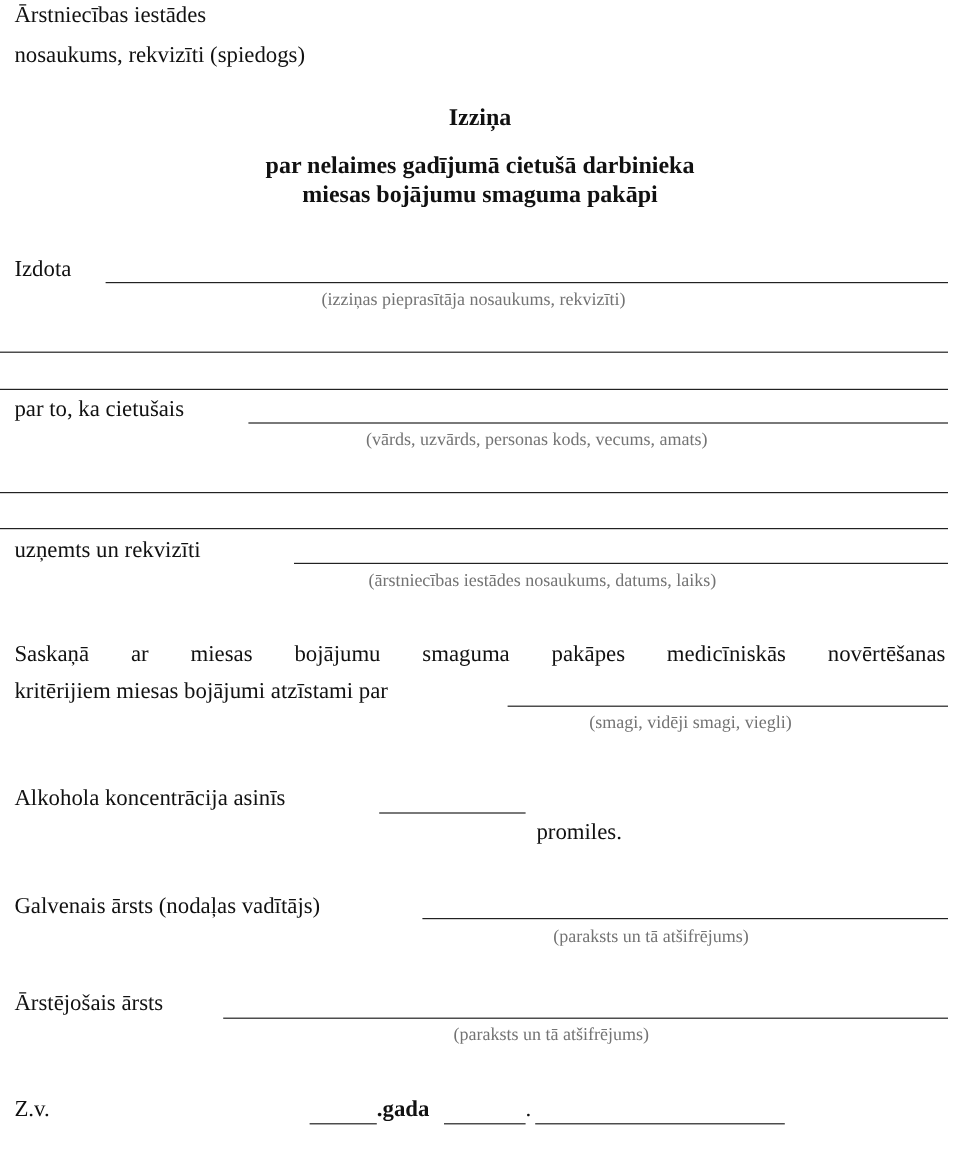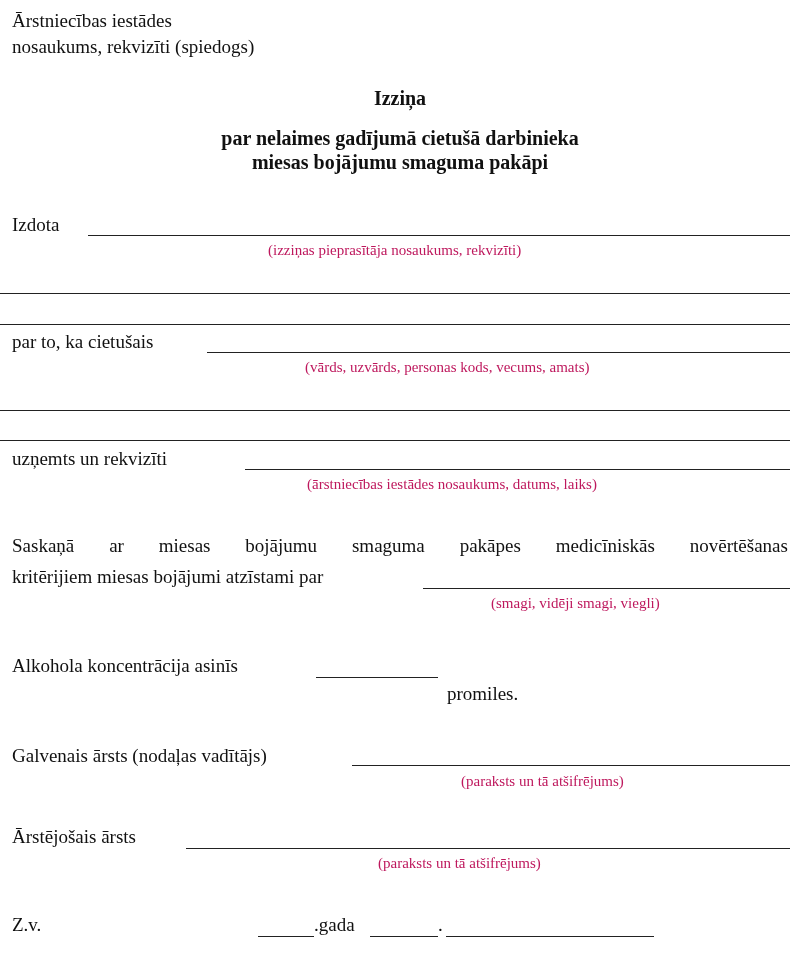--- a/index.html
+++ b/index.html
@@ -3,29 +3,29 @@
   <meta charset="utf-8">
   <style>
     html, body { margin: 0; padding: 0; background: #ffffff; }
     body {
       width: 800px; height: 960px; position: relative; overflow: hidden;
       font-family: "Liberation Serif", "DejaVu Serif", serif;
       color: #111111;
     }
     .abs { position: absolute; white-space: nowrap; }
     .txt { font-size: 19px; line-height: 22px; }
-    .hint { font-size: 15px; line-height: 18px; color: #be185d; }
+    .hint { font-size: 15px; line-height: 18px; color: #737373; }
     .title { font-weight: bold; font-size: 20px; line-height: 24px; text-align: center; left: 0; width: 800px; }
     .line { position: absolute; height: 0; border-top: 1.5px solid #222222; }
     .justify-line { font-size: 19px; line-height: 22px; display: flex; justify-content: space-between; text-align: center; }
   </style>
 </head>
 <body>
 
-<div class="abs txt" style="left:12px; top:10px;">Ārstniecības iestādes</div>
+<div class="abs txt" style="left:12px; top:2px;">Ārstniecības iestādes</div>
 <div class="abs txt" style="left:12px; top:36px;">nosaukums, rekvizīti (spiedogs)</div>
 
 <div class="abs title" style="top:86px;">Izziņa</div>
 <div class="abs title" style="top:120px;margin-top:6px;">par nelaimes gadījumā cietušā darbinieka</div>
 <div class="abs title" style="top:150px;">miesas bojājumu smaguma pakāpi</div>
 
 <div class="abs txt" style="left:12px; top:214px;">Izdota</div>
 <div class="abs txt" style="left:88px; top:212px; width:702px; height:24px;"></div>
 <div class="line" style="left:88px; top:235px; width:702px;"></div>
 <div class="abs hint" style="left:268px; top:241px;">(izziņas pieprasītāja nosaukums, rekvizīti)</div>
@@ -75,18 +75,18 @@
 <div class="abs hint" style="left:461px; top:772px;">(paraksts un tā atšifrējums)</div>
 
 <div class="abs txt" style="left:12px; top:826px;">Ārstējošais ārsts</div>
 <div class="abs txt" style="left:186px; top:825px; width:604px; height:22px;"></div>
 <div class="line" style="left:186px; top:848px; width:604px;"></div>
 <div class="abs hint" style="left:378px; top:854px;">(paraksts un tā atšifrējums)</div>
 
 <div class="abs txt" style="left:12px; top:914px;">Z.v.</div>
 <div class="abs" style="left:258px; top:914px; width:56px; height:22px;"></div>
 <div class="line" style="left:258px; top:936px; width:56px;"></div>
-<div class="abs txt" style="left:314px; top:914px;">.gada</div>
+<div class="abs txt" style="left:314px; top:914px;font-weight:bold;">.gada</div>
 <div class="abs" style="left:370px; top:914px; width:68px; height:22px;"></div>
 <div class="line" style="left:370px; top:936px; width:68px;"></div>
 <div class="abs txt" style="left:438px; top:914px;">.</div>
 <div class="abs" style="left:446px; top:914px; width:208px; height:22px;"></div>
 <div class="line" style="left:446px; top:936px; width:208px;"></div>
 
 </body></html>

